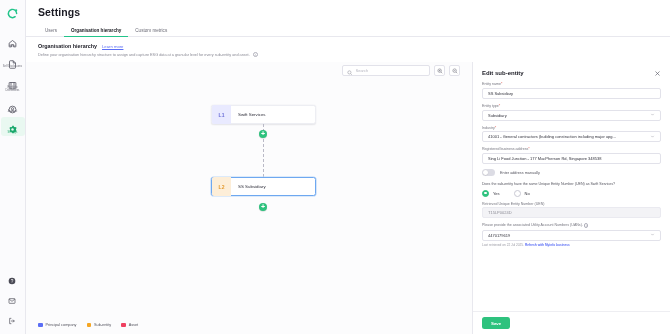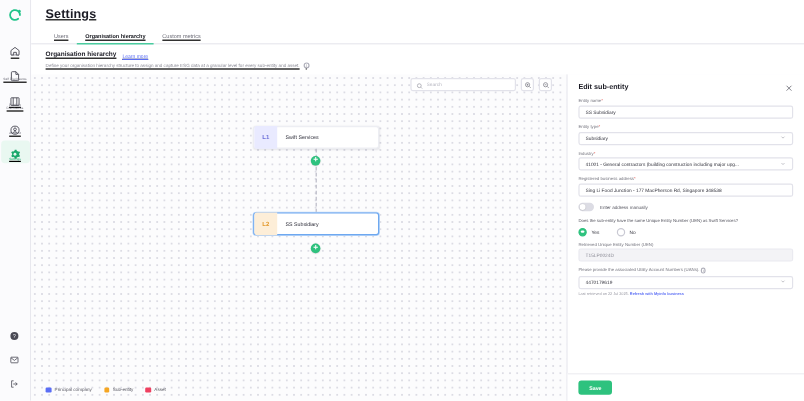--- a/index.html
+++ b/index.html
@@ -2,21 +2,21 @@
 <html><head>
 <meta charset="utf-8">
 <style>
   * { box-sizing: border-box; margin: 0; padding: 0; }
   html, body {
     width: 670px; height: 334px;
     font-family: "Liberation Sans", sans-serif;
     background: #ffffff;
     overflow: hidden;
   }
-  .app { display: flex; width: 670px; height: 334px; position: relative; text-decoration: underline; }
+  .app { display: flex; width: 670px; height: 334px; position: relative; }
 
   
   .rail {
     width: 26px; height: 334px; background: #fbfbfd;
     border-right: 1px solid #e8e8ee;
     display: flex; flex-direction: column; align-items: center;
     flex: 0 0 26px; position: relative;
   }
   .rail-logo { margin-top: 5px; margin-bottom: 8px; }
   .rail-item {

